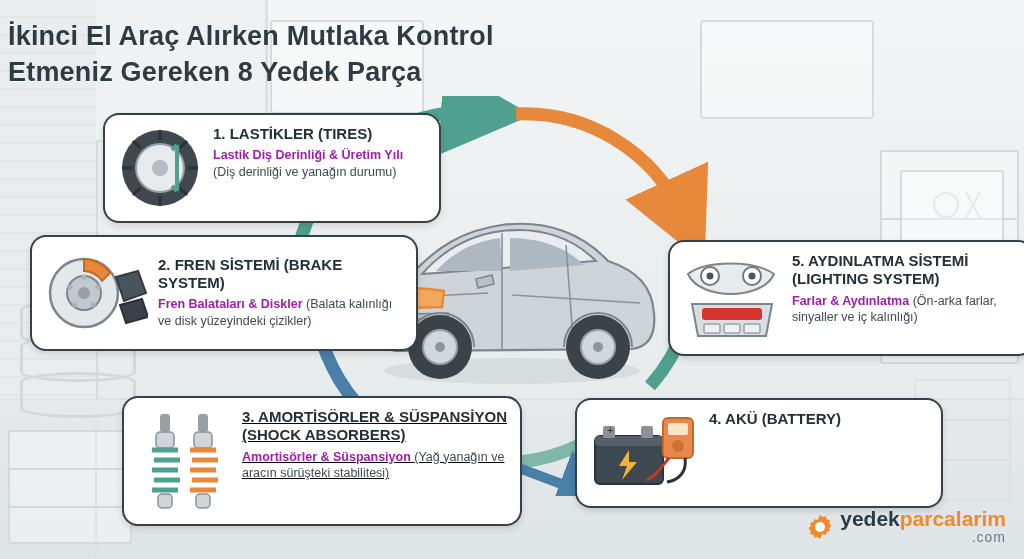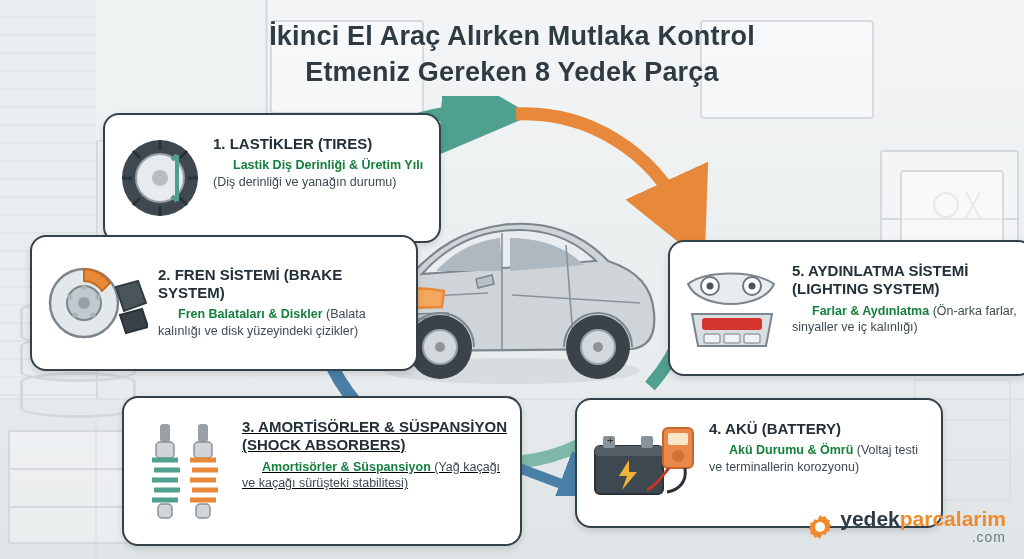--- a/index.html
+++ b/index.html
@@ -14,41 +14,41 @@
   .bg .floor{position:absolute;left:0;right:0;bottom:0;height:160px;background:linear-gradient(180deg,#e6eaec,#dfe4e6);}
   .shelf{position:absolute;border:2px solid #d4d9dc;background:rgba(255,255,255,.35);border-radius:3px;}
   .shelf .bar{position:absolute;left:0;right:0;height:2px;background:#d4d9dc;}
   .tyre-stack{position:absolute;border-radius:50%/22%;border:3px solid #d3d8db;}
   .garage-door{position:absolute;left:0;top:0;width:96px;height:420px;background:repeating-linear-gradient(180deg,#e9edef 0 16px,#e1e6e8 16px 18px);border-right:2px solid #d6dbdd;}
   .hood{position:absolute;left:96px;top:0;width:170px;height:140px;background:#eef2f3;border-right:2px solid #dce1e3;border-bottom:2px solid #dce1e3;}
   .panelbox{position:absolute;border:2px solid #d6dbde;border-radius:4px;background:rgba(255,255,255,.4);}
 
   
   .title{
-    position:absolute;top:18px;left:0;right:0;text-align:center;
+    position:absolute;top:18px;left:8px;right:0;
     color:#2e3b43;font-size:27px;font-weight:bold;line-height:1.35;
     letter-spacing:.2px;text-shadow:0 1px 0 rgba(255,255,255,.7);
   }
 
   
   .ring{position:absolute;left:258px;top:96px;width:480px;height:400px;}
 
   
   .car-wrap{position:absolute;left:352px;top:175px;width:320px;height:220px;}
 
   
   .card{
     position:absolute;background:#fff;border:2px solid #33414a;border-radius:16px;
     box-shadow:0 3px 7px rgba(0,0,0,.13);
-    display:flex;align-items:flex-start;gap:10px;padding:20px 12px;
+    display:flex;align-items:flex-start;gap:10px;padding:10px 12px;
   }
   .card .txt{flex:1;}
   .card h3{margin:0 0 4px 0;font-size:15px;font-weight:bold;color:#243038;line-height:1.22;}
   .card p{margin:0;font-size:12.5px;color:#3d4a52;line-height:1.35;}
-  .card p b{color:#15803d;margin-left:20px;}
+  .card p b{color:#a21caf;}
   .ic{flex:0 0 auto;display:flex;align-items:center;justify-content:center;}
 
   #card-tires{left:103px;top:113px;width:310px;}
   #card-brakes{left:30px;top:235px;width:360px;align-items:center;}
   #card-shock{left:122px;top:396px;width:372px;text-decoration:underline;}
   #card-battery{left:575px;top:398px;width:340px;}
   #card-light{left:668px;top:240px;width:338px;}
 
   
   .logo{position:absolute;right:18px;bottom:14px;display:flex;align-items:center;gap:7px;}
@@ -232,21 +232,21 @@
       <g stroke="#e8a councils" stroke-width="0" fill="none"></g>
       <g stroke="#e8883a" stroke-width="5" fill="none">
         <path d="M54 42 h26 M56 52 h26 M54 62 h26 M56 72 h26 M54 82 h26"></path>
       </g>
       <rect x="60" y="86" width="14" height="14" rx="4" fill="#cfd5d9" stroke="#8a9299" stroke-width="1.5"></rect>
     </svg>
   </span>
   <div class="txt">
     <h3>3. AMORTİSÖRLER &amp; SÜSPANSİYON (SHOCK ABSORBERS)</h3>
     <p><b>Amortisörler &amp; Süspansiyon</b>
-       <span>(Yağ kaçağı ve kaçağı sürüşteki stabilitesi)</span></p>
+       <span>(Yağ yanağın ve aracın sürüşteki stabilitesi)</span></p>
   </div>
 </div>
 
 <div class="card" id="card-battery">
   <span class="ic">
     <svg width="110" height="86" viewBox="0 0 110 86">
       <rect x="6" y="26" width="68" height="48" rx="5" fill="#3e4850" stroke="#2a3138" stroke-width="2"></rect>
       <rect x="6" y="26" width="68" height="10" rx="4" fill="#555f67"></rect>
       <rect x="14" y="16" width="12" height="12" rx="2" fill="#8a9299"></rect>
       <rect x="52" y="16" width="12" height="12" rx="2" fill="#8a9299"></rect>
@@ -255,22 +255,20 @@
 
       <rect x="74" y="8" width="30" height="40" rx="5" fill="#e9884a" stroke="#c4692c" stroke-width="2"></rect>
       <rect x="79" y="13" width="20" height="12" rx="2" fill="#f7e6c8"></rect>
       <circle cx="89" cy="36" r="6" fill="#cf7333"></circle>
       <path d="M80 48 C70 60 66 66 58 70" stroke="#c0392b" stroke-width="3" fill="none"></path>
       <path d="M96 48 C98 62 90 70 78 72" stroke="#2a3138" stroke-width="3" fill="none"></path>
     </svg>
   </span>
   <div class="txt">
     <h3>4. AKÜ (BATTERY)</h3>
-    <p><b>Akü Durumu &amp; Ömrü</b>
-       <span>(Voltaj testi ve terminallerin korozyonu)</span></p>
   </div>
 </div>
 
 <div class="card" id="card-light">
   <span class="ic">
     <svg width="100" height="92" viewBox="0 0 100 92">
       <path d="M6 22 C24 8 72 8 92 22 C86 36 66 42 49 42 C32 42 12 36 6 22 Z" fill="#e7ecef" stroke="#7d858c" stroke-width="2"></path>
       <circle cx="28" cy="24" r="9" fill="#fff" stroke="#6f777d" stroke-width="2"></circle>
       <circle cx="28" cy="24" r="3.5" fill="#4a545b"></circle>
       <circle cx="70" cy="24" r="9" fill="#fff" stroke="#6f777d" stroke-width="2"></circle>

